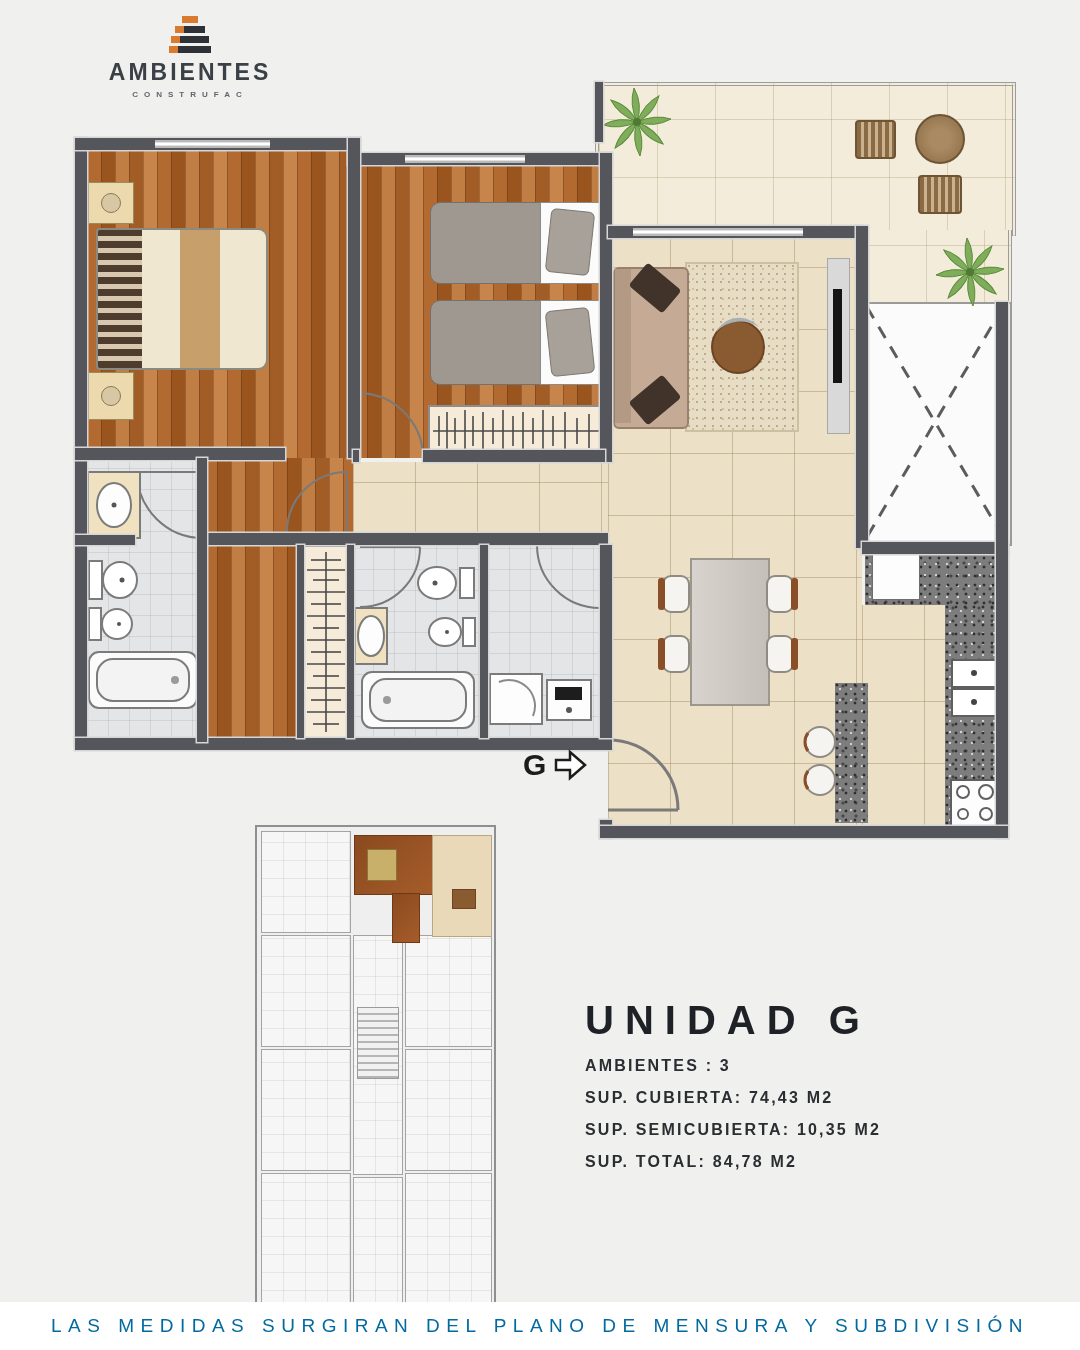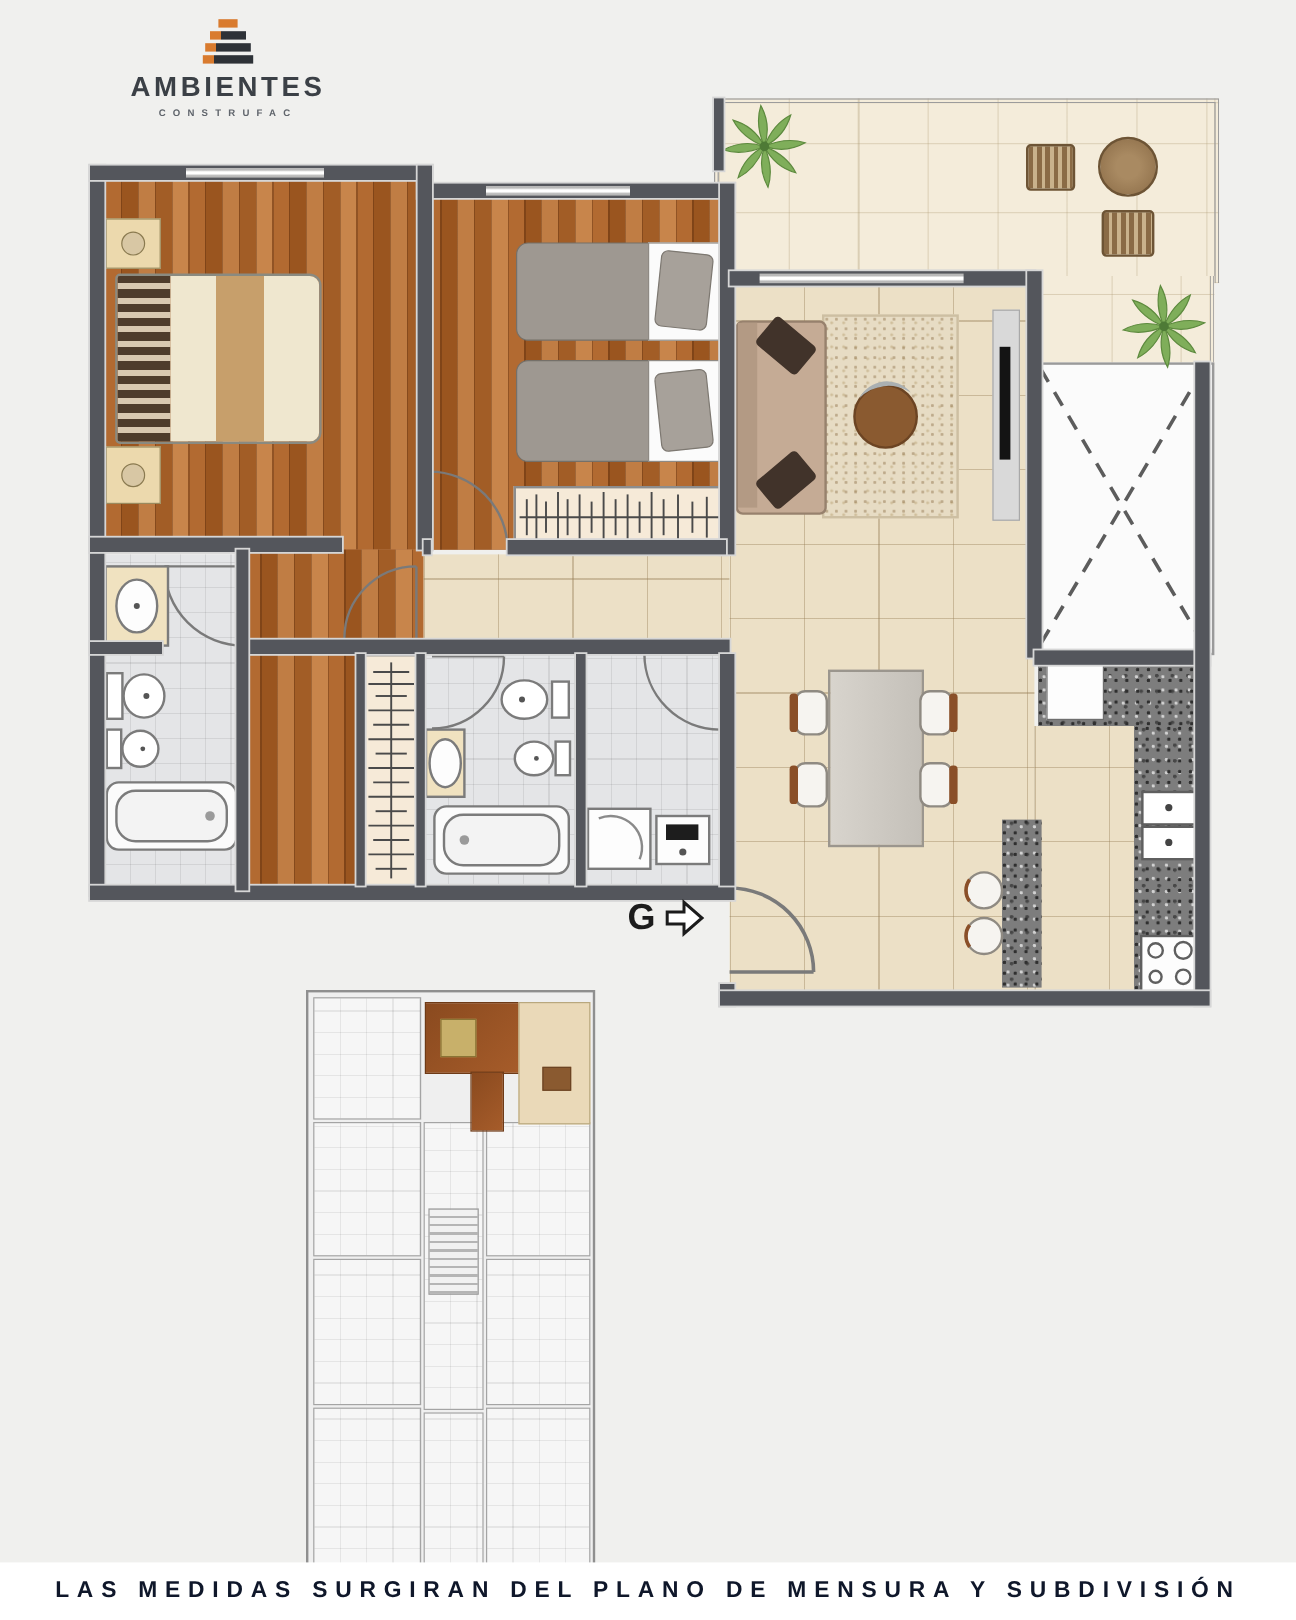--- a/index.html
+++ b/index.html
@@ -43,21 +43,21 @@
   
   .logo-bar{height:7px;margin:0 auto 3px auto;background:linear-gradient(90deg,#d97b2e 0 9px,#2e3237 9px)}
   
   .brand{font-size:23px;font-weight:bold;letter-spacing:3px;color:#3b4046}
   .brand-sub{font-size:8px;font-weight:bold;letter-spacing:6px;color:#60656c;margin-top:4px}
   .unit-title{font-size:40px;font-weight:bold;letter-spacing:11px;color:#1e2125}
   .spec{font-size:16px;font-weight:bold;letter-spacing:2.2px;color:#2a2d31;margin-top:14px}
   .marker{font-size:30px;font-weight:bold;color:#1c1c1c}
   .footer-band{position:absolute;left:0;top:1302px;width:1080px;height:48px;background:#ffffff;
     display:flex;align-items:center;justify-content:center}
-  .footer-text{font-size:19px;font-weight:bold;letter-spacing:6.5px;color:#0f172a;white-space:nowrap}
+  .footer-text{font-size:19px;font-weight:normal;letter-spacing:6.5px;color:#0369a1;white-space:nowrap}
   
   .mini{position:absolute;background:#efefef;border:2px solid #8f8f8f}
   .mcell{position:absolute;background:#f6f6f6;border:1px solid #a4a4a4;background-image:
     repeating-linear-gradient(0deg,transparent 0 17px,rgba(0,0,0,.07) 17px 18px),
     repeating-linear-gradient(90deg,transparent 0 21px,rgba(0,0,0,.07) 21px 22px)}
   .mstair{position:absolute;background:repeating-linear-gradient(0deg,#b5b5b5 0 2px,#f1f1f1 2px 7px);border:1px solid #9a9a9a}
   .mwood{position:absolute;background:linear-gradient(135deg,#8a4a1f,#a65c2a);border:1px solid #6e3a16}
   .mbeige{position:absolute;background:#ead9b8;border:1px solid #b9a87e}
 </style>
 </head>
@@ -342,17 +342,24 @@
   <div class="mstair" style="left:100px;top:180px;width:40px;height:70px"></div>
 
   <div class="mwood" style="left:97px;top:8px;width:78px;height:58px"></div>
   <div class="mwood" style="left:135px;top:66px;width:26px;height:48px"></div>
   <div class="mbeige" style="left:175px;top:8px;width:58px;height:100px"></div>
   <div class="abs" style="left:110px;top:22px;width:28px;height:30px;background:#c8b06a;border:1px solid #8a7435"></div>
   <div class="abs" style="left:195px;top:62px;width:22px;height:18px;background:#8a5a30;border:1px solid #6c4423"></div>
 </div>
 
 <div class="abs" style="left:585px;top:998px;width:460px">
+  <div class="unit-title">UNIDAD G</div>
+  <div style="margin-top:10px">
+    <div class="spec">AMBIENTES : 3</div>
+    <div class="spec">SUP. CUBIERTA: 74,43 M2</div>
+    <div class="spec">SUP. SEMICUBIERTA: 10,35 M2</div>
+    <div class="spec">SUP. TOTAL: 84,78 M2</div>
+  </div>
 </div>
 
 <div class="footer-band">
   <span class="footer-text">LAS MEDIDAS SURGIRAN DEL PLANO DE MENSURA Y SUBDIVISIÓN</span>
 </div>
 
 </body></html>

